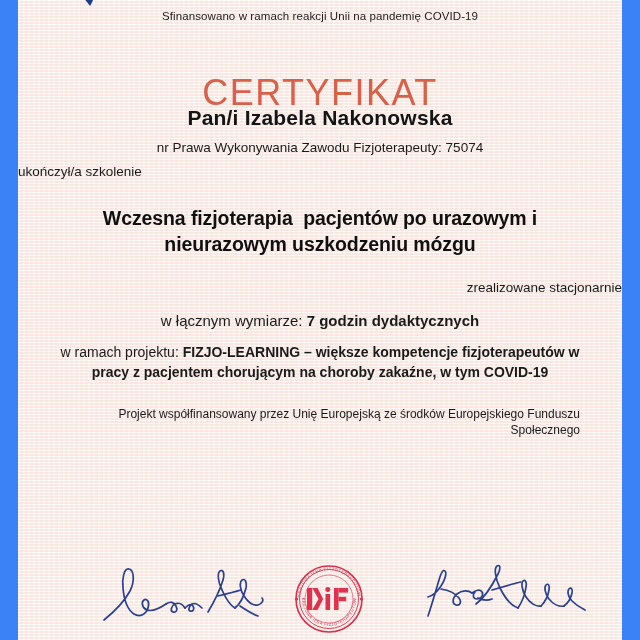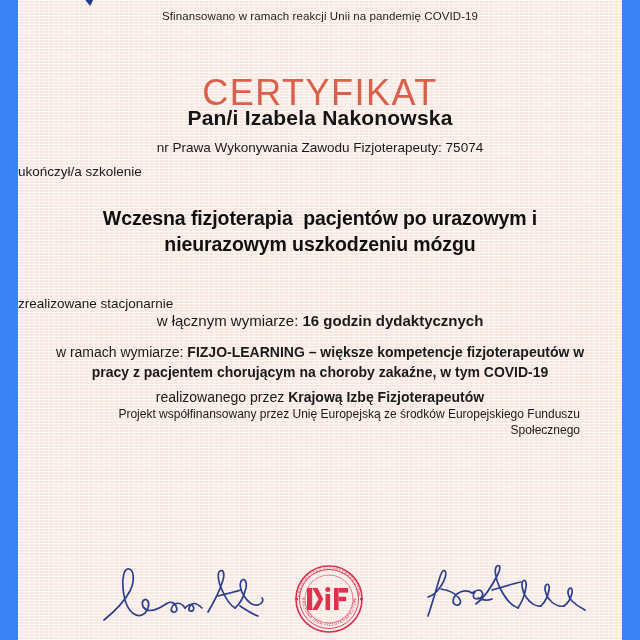--- a/index.html
+++ b/index.html
@@ -131,24 +131,23 @@
     color: #101010;
     letter-spacing: -0.1px;
     white-space: pre-wrap;
   }
 
   .mode-line {
     position: absolute;
     left: 0;
     top: 280px;
     width: 604px;
-    text-align: left;
+    text-align: right;
     font-size: 13.5px;
     color: #1a1a1a;
-    margin-top: 16px;
   }
 
   .hours-line {
     position: absolute;
     left: 0;
     top: 312px;
     width: 604px;
     text-align: center;
     font-size: 15px;
     color: #1a1a1a;
@@ -261,32 +260,28 @@
     </div>
 
     <div class="completed-line">ukończył/a szkolenie</div>
 
     <div class="course-title">Wczesna fizjoterapia  pacjentów po urazowym i nieurazowym uszkodzeniu mózgu</div>
 
     <div class="mode-line">zrealizowane stacjonarnie</div>
 
     <div class="hours-line">
       <span>w łącznym wymiarze:</span>
-      <b>16 godzin dydaktycznych</b>
+      <b>7 godzin dydaktycznych</b>
     </div>
 
     <div class="project-line">
-      <span>w ramach wymiarze:</span>
+      <span>w ramach projektu:</span>
       <b>FIZJO-LEARNING – większe kompetencje fizjoterapeutów w pracy z pacjentem chorującym na choroby zakaźne, w tym COVID-19</b>
     </div>
 
-    <div class="realizer-line">
-      <span>realizowanego przez</span>
-      <b>Krajową Izbę Fizjoterapeutów</b>
-    </div>
 
     <div class="cofinance-line">Projekt współfinansowany przez Unię Europejską ze środków Europejskiego Funduszu Społecznego</div>
 
     <div class="sig-left">
       <svg width="180" height="70" viewBox="0 0 180 70" fill="none" xmlns="http://www.w3.org/2000/svg">
         <g stroke="#2b3f8f" stroke-width="1.7" fill="none" stroke-linecap="round" stroke-linejoin="round">
           <path d="M14 62 C24 54, 34 44, 40 33 C45 23, 44 12, 39 11 C34 10, 32 20, 33 30 C34 42, 38 52, 44 56 C50 60, 56 56, 58 50 C60 44, 57 40, 54 42 C51 44, 52 50, 57 52 C63 54, 70 50, 76 46"></path>
           <path d="M76 46 C80 43, 84 44, 86 48 C88 52, 86 55, 83 54 C80 53, 81 48, 85 46 C89 44, 93 47, 95 50"></path>
           <path d="M95 50 C98 47, 101 45, 103 48 C105 51, 103 54, 100 53 C98 52, 99 48, 102 46 C106 44, 110 48, 112 50"></path>
           <path d="M118 54 C124 44, 130 32, 133 22 C135 15, 133 11, 130 13 C127 15, 128 24, 132 32 C136 41, 141 48, 145 50"></path>

